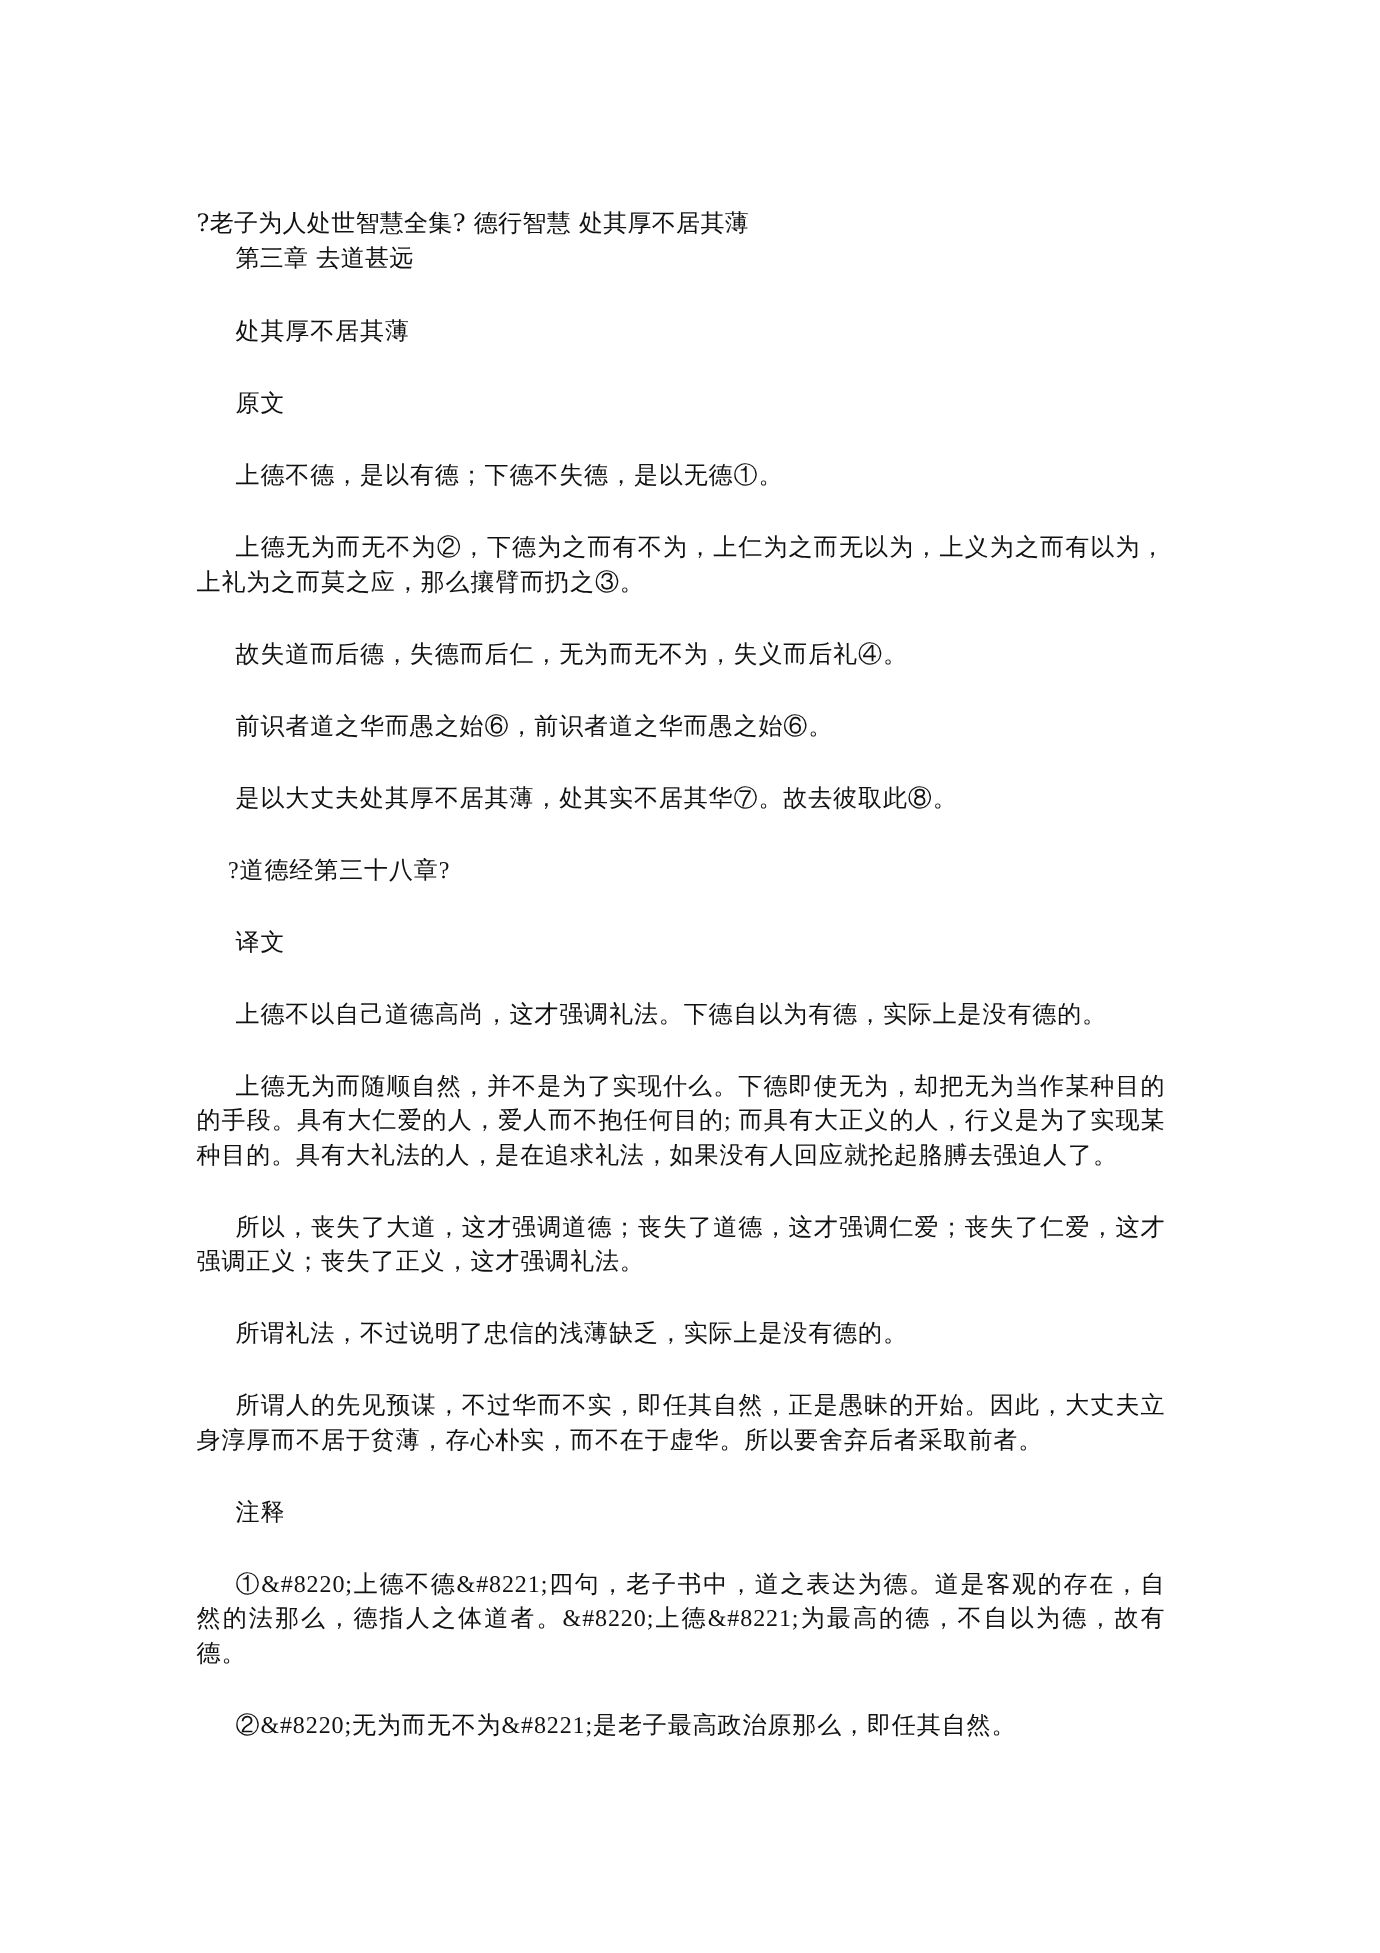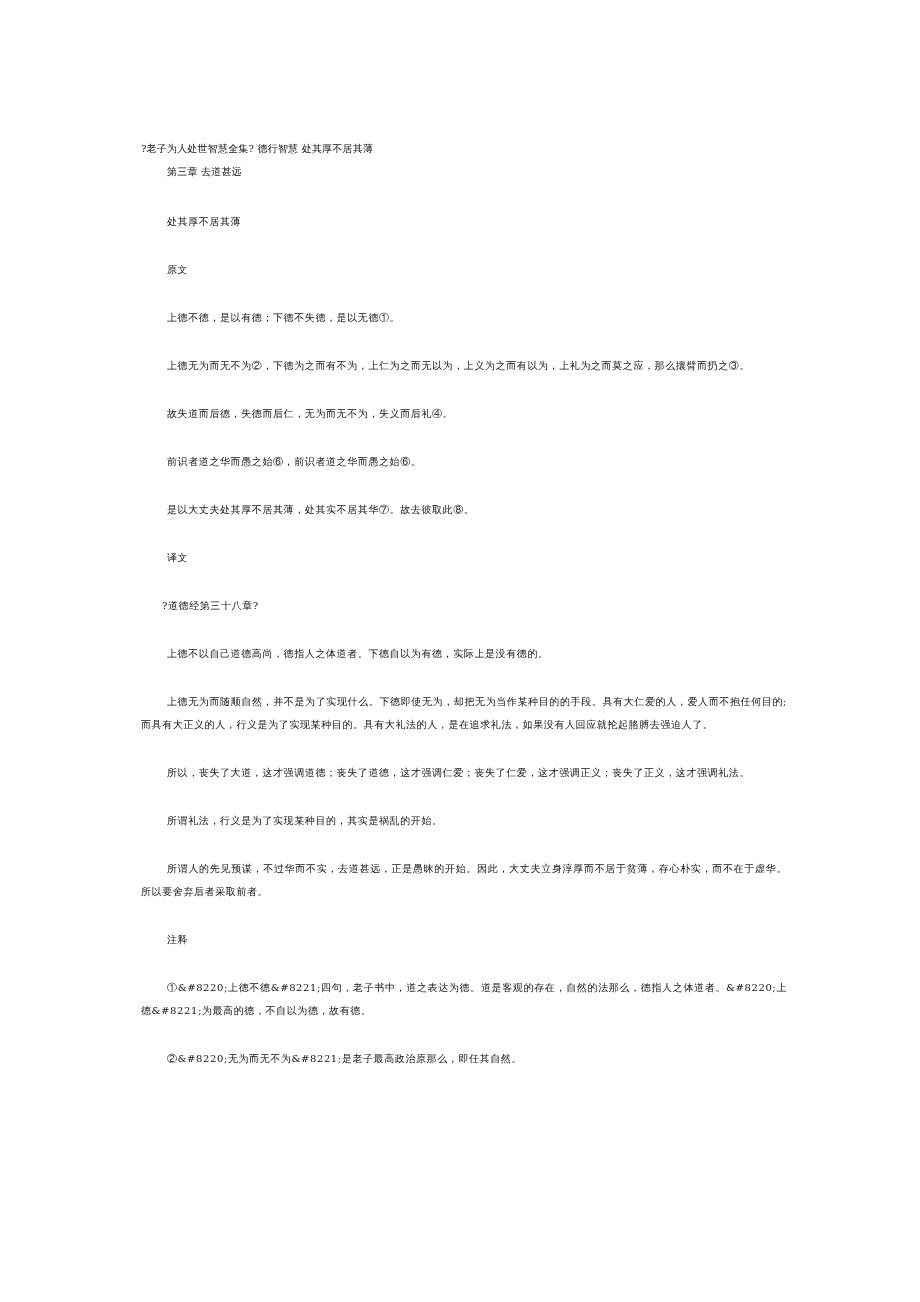--- a/index.html
+++ b/index.html
@@ -2,27 +2,28 @@
 <html><head>
 <meta charset="utf-8">
 <style>
   html, body { margin: 0; padding: 0; background: #ffffff; }
   body {
     width: 920px; height: 1302px; position: relative; overflow: hidden;
     font-family: "DejaVu Serif", "Liberation Serif", serif;
     color: #111111;
   }
   .page {
-    position: absolute; left: 141px; top: 137px; width: 646px;
-    font-size: 10px; line-height: 23px;
+    position: absolute; left: 131px; top: 137px; width: 646px;
+    font-size: 16px; line-height: 23px;
   }
   .title-line { margin: 0; white-space: nowrap; letter-spacing: 0.2px; }
   .p {
     margin: 0 0 25px 0; text-indent: 26px; text-align: justify;
     letter-spacing: 0.6px;
+    font-family: Liberation Serif, serif;
   }
   .p.subhead { text-indent: 26px; }
   .p.source { text-indent: 21px; }
   .chapter { margin: 0 0 27px 0; text-indent: 26px; letter-spacing: 0.2px; }
 </style>
 </head>
 <body>
 
 <div class="page">
   <p class="title-line">?老子为人处世智慧全集? 德行智慧  处其厚不居其薄</p>
@@ -30,25 +31,25 @@
 
   <p class="p subhead">处其厚不居其薄</p>
   <p class="p subhead">原文</p>
 
   <p class="p">上德不德，是以有德；下德不失德，是以无德①。</p>
   <p class="p">上德无为而无不为②，下德为之而有不为，上仁为之而无以为，上义为之而有以为，上礼为之而莫之应，那么攘臂而扔之③。</p>
   <p class="p">故失道而后德，失德而后仁，无为而无不为，失义而后礼④。</p>
   <p class="p">前识者道之华而愚之始⑥，前识者道之华而愚之始⑥。</p>
   <p class="p">是以大丈夫处其厚不居其薄，处其实不居其华⑦。故去彼取此⑧。</p>
 
+  <p class="p source">?道德经第三十八章?</p>
+
   <p class="p subhead">译文</p>
-
-  <p class="p source">?道德经第三十八章?</p>
-  <p class="p">上德不以自己道德高尚，德指人之体道者。下德自以为有德，实际上是没有德的。</p>
+  <p class="p">上德不以自己道德高尚，这才强调礼法。下德自以为有德，实际上是没有德的。</p>
   <p class="p">上德无为而随顺自然，并不是为了实现什么。下德即使无为，却把无为当作某种目的的手段。具有大仁爱的人，爱人而不抱任何目的; 而具有大正义的人，行义是为了实现某种目的。具有大礼法的人，是在追求礼法，如果没有人回应就抡起胳膊去强迫人了。</p>
   <p class="p">所以，丧失了大道，这才强调道德；丧失了道德，这才强调仁爱；丧失了仁爱，这才强调正义；丧失了正义，这才强调礼法。</p>
-  <p class="p">所谓礼法，行义是为了实现某种目的，其实是祸乱的开始。</p>
-  <p class="p">所谓人的先见预谋，不过华而不实，去道甚远，正是愚昧的开始。因此，大丈夫立身淳厚而不居于贫薄，存心朴实，而不在于虚华。所以要舍弃后者采取前者。</p>
+  <p class="p">所谓礼法，不过说明了忠信的浅薄缺乏，实际上是没有德的。</p>
+  <p class="p">所谓人的先见预谋，不过华而不实，即任其自然，正是愚昧的开始。因此，大丈夫立身淳厚而不居于贫薄，存心朴实，而不在于虚华。所以要舍弃后者采取前者。</p>
 
   <p class="p subhead">注释</p>
   <p class="p">①&amp;#8220;上德不德&amp;#8221;四句，老子书中，道之表达为德。道是客观的存在，自然的法那么，德指人之体道者。&amp;#8220;上德&amp;#8221;为最高的德，不自以为德，故有德。</p>
   <p class="p">②&amp;#8220;无为而无不为&amp;#8221;是老子最高政治原那么，即任其自然。</p>
 </div>
 
 </body></html>

